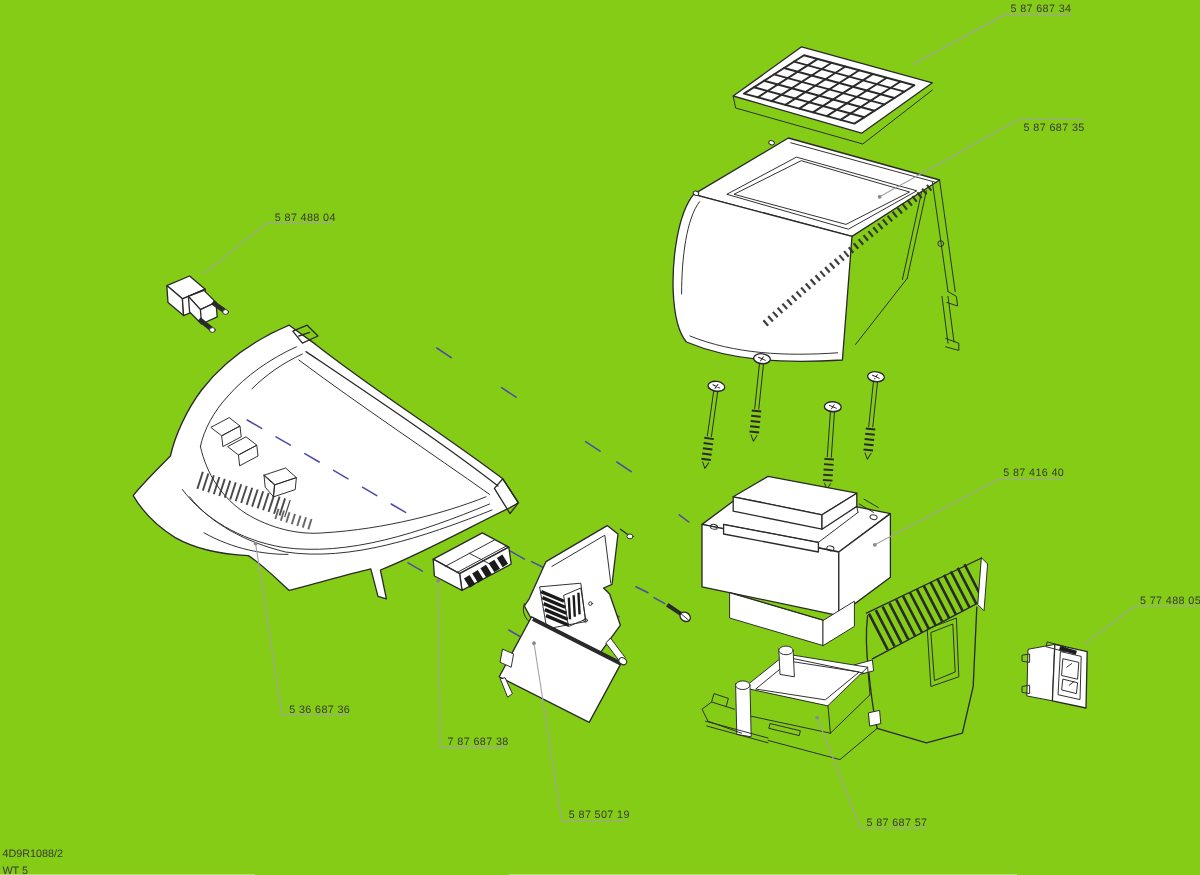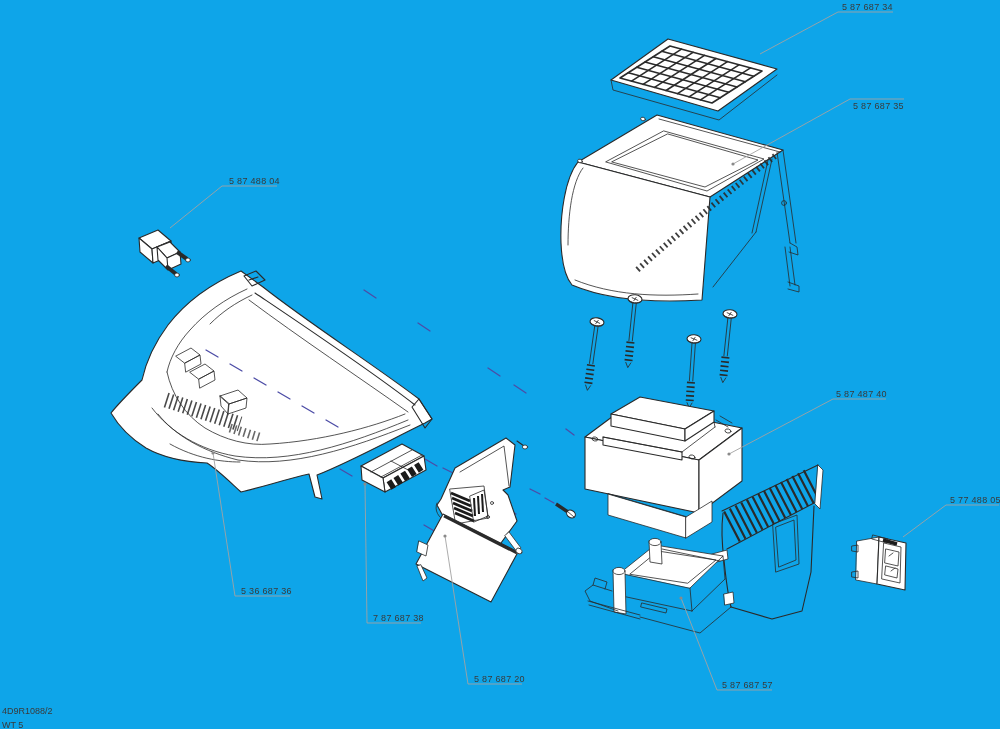--- a/index.html
+++ b/index.html
@@ -1,16 +1,16 @@
 <!DOCTYPE html>
 <html><head>
 <meta charset="utf-8">
 <style>
   html,body{margin:0;padding:0;background:#fff;}
-  .stage{position:relative;width:1000px;height:729px;background:#0ea5e9;overflow:hidden;
+  .stage{position:relative;width:1000px;height:729px;background:#84cc16;overflow:hidden;
          font-family:"Liberation Sans", sans-serif;}
   .stage svg{position:absolute;left:0;top:0;}
   .plabel{position:absolute;font-size:9px;line-height:10px;color:#3a3a3a;letter-spacing:.3px;white-space:nowrap;}
   .cornertext{position:absolute;font-size:9px;line-height:10px;color:#3a3a3a;white-space:nowrap;}
   .ink{stroke:#2a2a2a;fill:none;stroke-width:1.1;stroke-linejoin:round;stroke-linecap:round;}
   .inkf{stroke:#2a2a2a;fill:#ffffff;stroke-width:1.1;stroke-linejoin:round;stroke-linecap:round;}
   .thin{stroke-width:.8;}
   .thick{stroke-width:1.6;}
   .leader{stroke:#a3a3a3;fill:none;stroke-width:.9;}
   .axis{stroke:#4c4ca6;stroke-width:1.3;stroke-linecap:round;}
@@ -244,22 +244,22 @@
     <circle cx="213" cy="453" r="1.6" fill="#8a8a8a"></circle>
     <circle cx="365" cy="484" r="1.6" fill="#8a8a8a"></circle>
     <circle cx="445" cy="536" r="1.6" fill="#8a8a8a"></circle>
     <circle cx="681" cy="598" r="1.6" fill="#8a8a8a"></circle>
   </g>
 </svg>
 
   <div class="plabel" style="left:842px;top:2px">5 87 687 34</div>
   <div class="plabel" style="left:853px;top:101px">5 87 687 35</div>
   <div class="plabel" style="left:229px;top:176px">5 87 488 04</div>
-  <div class="plabel" style="left:836px;top:389px">5 87 487 40</div>
+  <div class="plabel" style="left:836px;top:389px">5 87 416 40</div>
   <div class="plabel" style="left:950px;top:495px">5 77 488 05</div>
   <div class="plabel" style="left:241px;top:586px">5 36 687 36</div>
   <div class="plabel" style="left:373px;top:613px">7 87 687 38</div>
-  <div class="plabel" style="left:474px;top:674px">5 87 687 20</div>
+  <div class="plabel" style="left:474px;top:674px">5 87 507 19</div>
   <div class="plabel" style="left:722px;top:680px">5 87 687 57</div>
 
   <div class="cornertext" style="left:2px;top:706px">4D9R1088/2</div>
   <div class="cornertext" style="left:2px;top:720px">WT 5</div>
 </div>
 
 </body></html>

